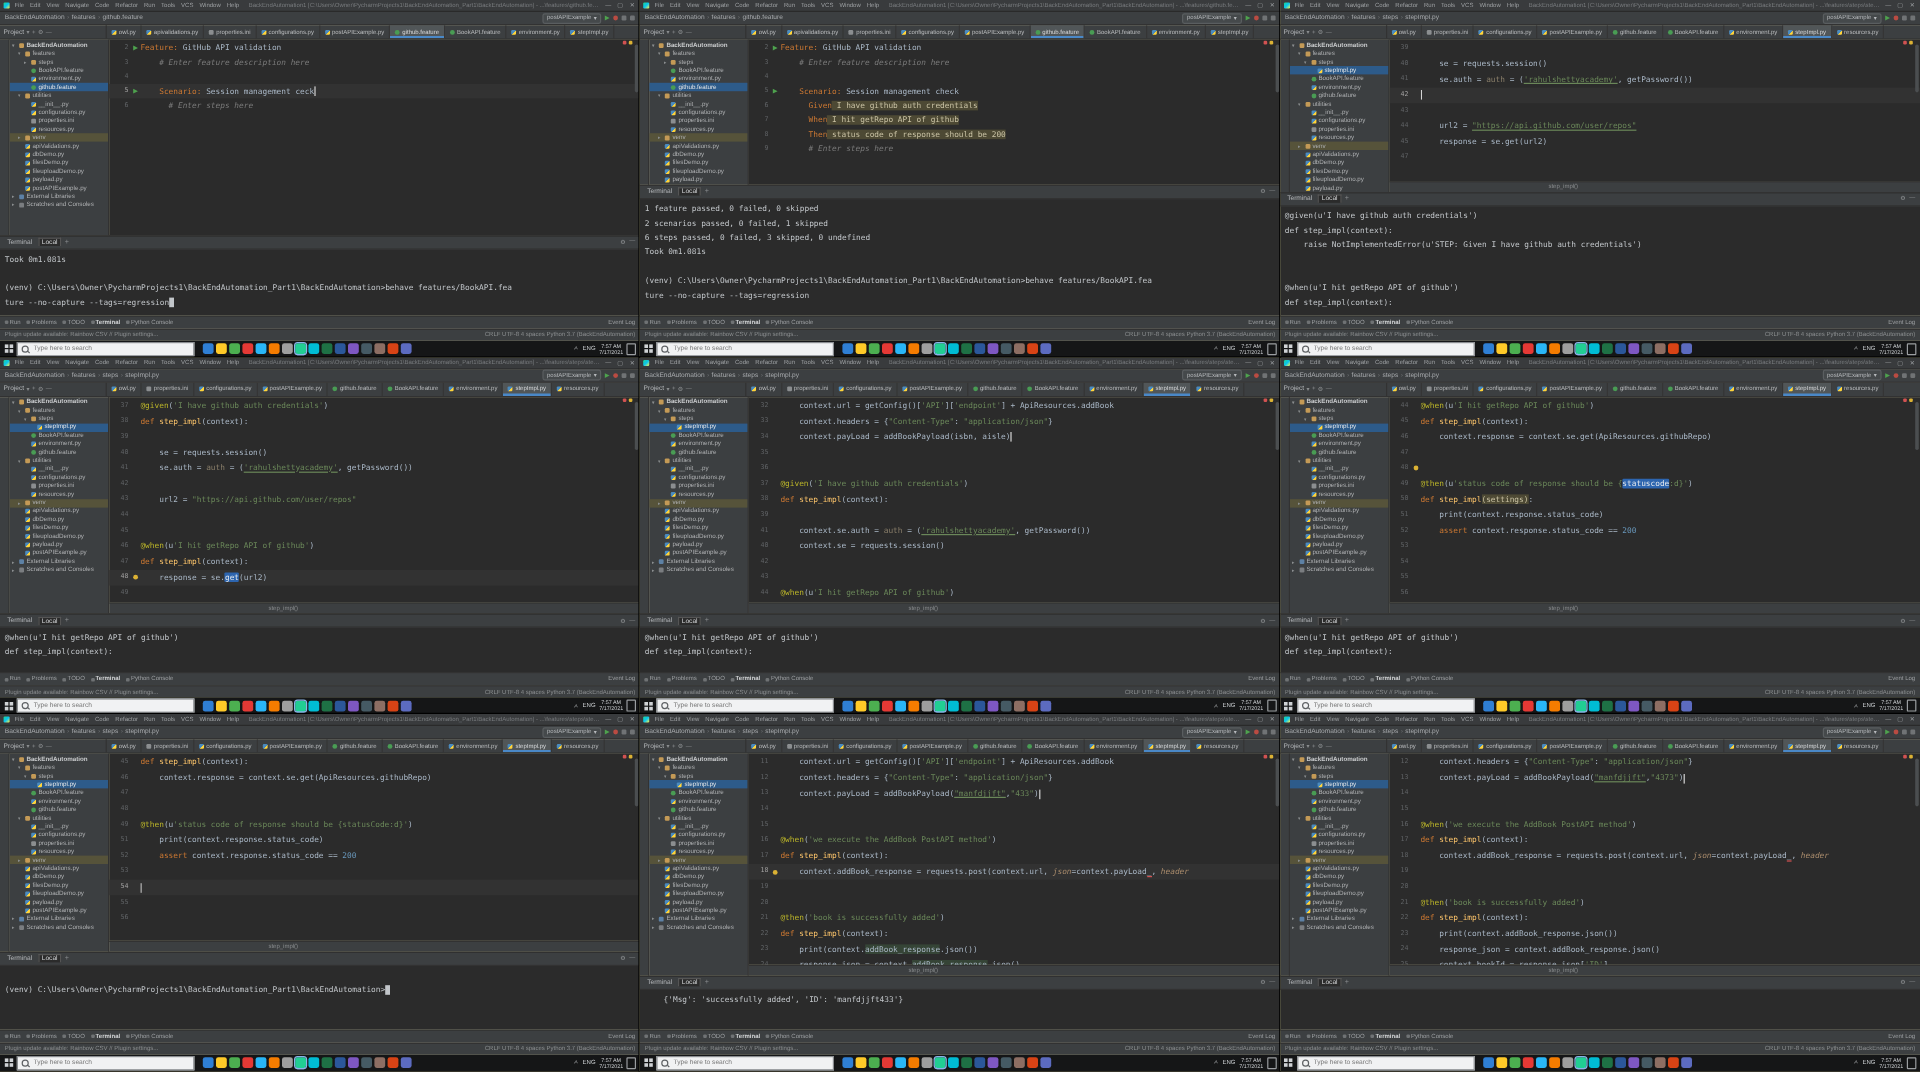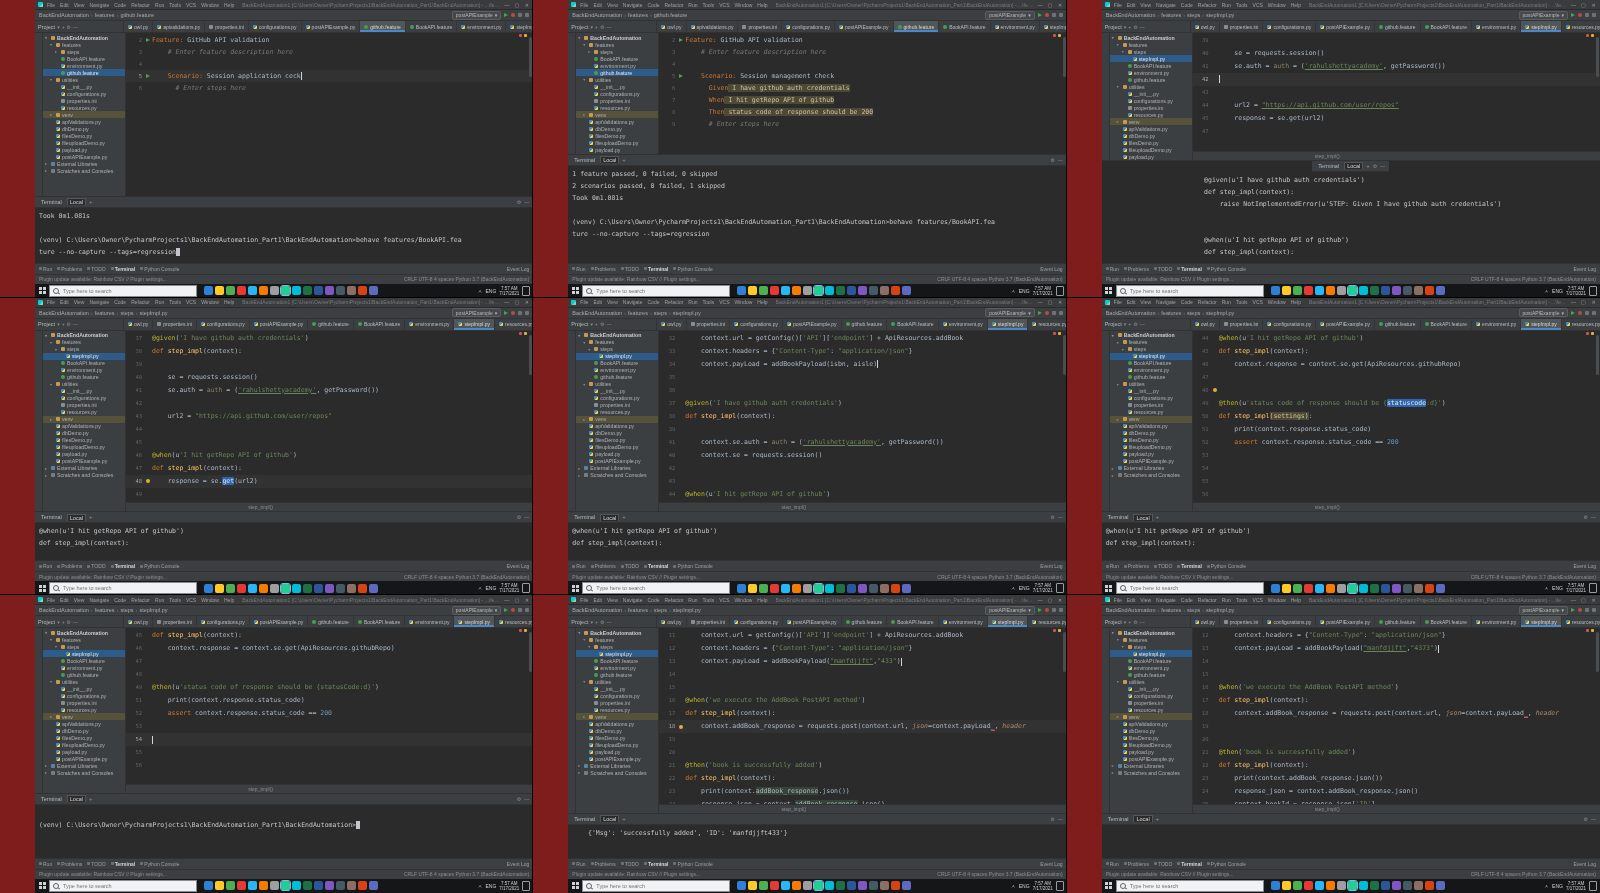--- a/index.html
+++ b/index.html
@@ -1,20 +1,20 @@
 <!DOCTYPE html>
 <html><head>
 <meta charset="utf-8">
 <style>
   html,body{margin:0;padding:0;background:#000;width:1600px;height:893px;overflow:hidden;
     font-family:"Liberation Sans",sans-serif;}
   .grid{display:grid;grid-template-columns:repeat(3,533.33px);grid-template-rows:repeat(3,297.66px);
     width:1600px;height:893px;}
-  .panel{position:relative;display:flex;flex-direction:column;background:#7f1d1d;
-    outline:1px solid #000;overflow:hidden;padding-left:35px;}
+  .panel{position:relative;display:flex;flex-direction:column;background:#fef9c3;
+    outline:1px solid #000;overflow:hidden;}
   
   .titlebar{height:9px;background:#393b3d;display:flex;align-items:center;gap:3px;
     padding:0 3px;flex:none;border-bottom:1px solid #2a2a2a;}
   .applogo{width:5px;height:5px;border-radius:1px;flex:none;
     background:linear-gradient(135deg,#21d789 0%,#07c3f2 50%,#fcf84a 100%);}
   .menuitem{font-size:5px;color:#9da0a3;padding:0 1px;white-space:nowrap;}
   .wintitle{font-size:5px;color:#787b7e;white-space:nowrap;overflow:hidden;flex:1;
     text-overflow:ellipsis;margin-left:4px;}
   .winbtn{font-size:5px;color:#9da0a3;width:7px;text-align:center;flex:none;}
   
@@ -346,21 +346,21 @@
             <div class="line feat">
               <span class="gut">4</span>
               <span class="gicon"></span>
               <span class="code"></span>
             </div>
             <div class="line feat cur">
               <span class="gut">5</span>
               <span class="gicon">
                 <span class="runic"></span>
               </span>
-              <span class="code"><span class="c-txt">    </span><span class="c-kw">Scenario:</span><span class="c-txt"> Session application ceck</span><span class="caret"></span></span>
+              <span class="code"><span class="c-txt">    </span><span class="c-kw">Scenario:</span><span class="c-txt"> Session management ceck</span><span class="caret"></span></span>
             </div>
             <div class="line feat">
               <span class="gut">6</span>
               <span class="gicon"></span>
               <span class="code"><span class="c-com">      # Enter steps here</span></span>
             </div>
             <div class="vsb"></div>
           </div>
         </div>
       </div>
@@ -684,20 +684,21 @@
           <span class="termtab tsel">Local</span>
           <span class="termplus">+</span>
           <span class="termright">
             <span class="ic" style="font-size: 5px; color: rgb(139, 142, 144);">⚙</span>
             <span class="ic" style="font-size: 5px; color: rgb(139, 142, 144);">—</span>
           </span>
         </div>
         <div class="termbody">
           <div class="tline"><span>1 feature passed, 0 failed, 0 skipped</span></div>
           <div class="tline"><span>2 scenarios passed, 0 failed, 1 skipped</span></div>
+          <div class="tline"><span>6 steps passed, 0 failed, 3 skipped, 0 undefined</span></div>
           <div class="tline"><span>Took 0m1.081s</span></div>
           <div class="tline">&nbsp;</div>
           <div class="tline"><span>(venv) C:\Users\Owner\PycharmProjects1\BackEndAutomation_Part1\BackEndAutomation&gt;behave features/BookAPI.fea</span></div>
           <div class="tline"><span>ture --no-capture --tags=regression</span></div>
         </div>
       </div>
       <div class="twbar">
         <span class="twbtn">
           <span class="twdot"></span>
           <span>Run</span>
@@ -986,21 +987,21 @@
             <div class="line">
               <span class="gut">47</span>
               <span class="gicon"></span>
               <span class="code"></span>
             </div>
             <div class="vsb"></div>
           </div>
           <div class="edcrumb">step_impl()</div>
         </div>
       </div>
-      <div class="term" style="height: 102px; align-items: center;">
+      <div class="term" style="height: 102px;">
         <div class="termhdr">
           <span class="termtab">Terminal</span>
           <span class="termtab tsel">Local</span>
           <span class="termplus">+</span>
           <span class="termright">
             <span class="ic" style="font-size: 5px; color: rgb(139, 142, 144);">⚙</span>
             <span class="ic" style="font-size: 5px; color: rgb(139, 142, 144);">—</span>
           </span>
         </div>
         <div class="termbody">

